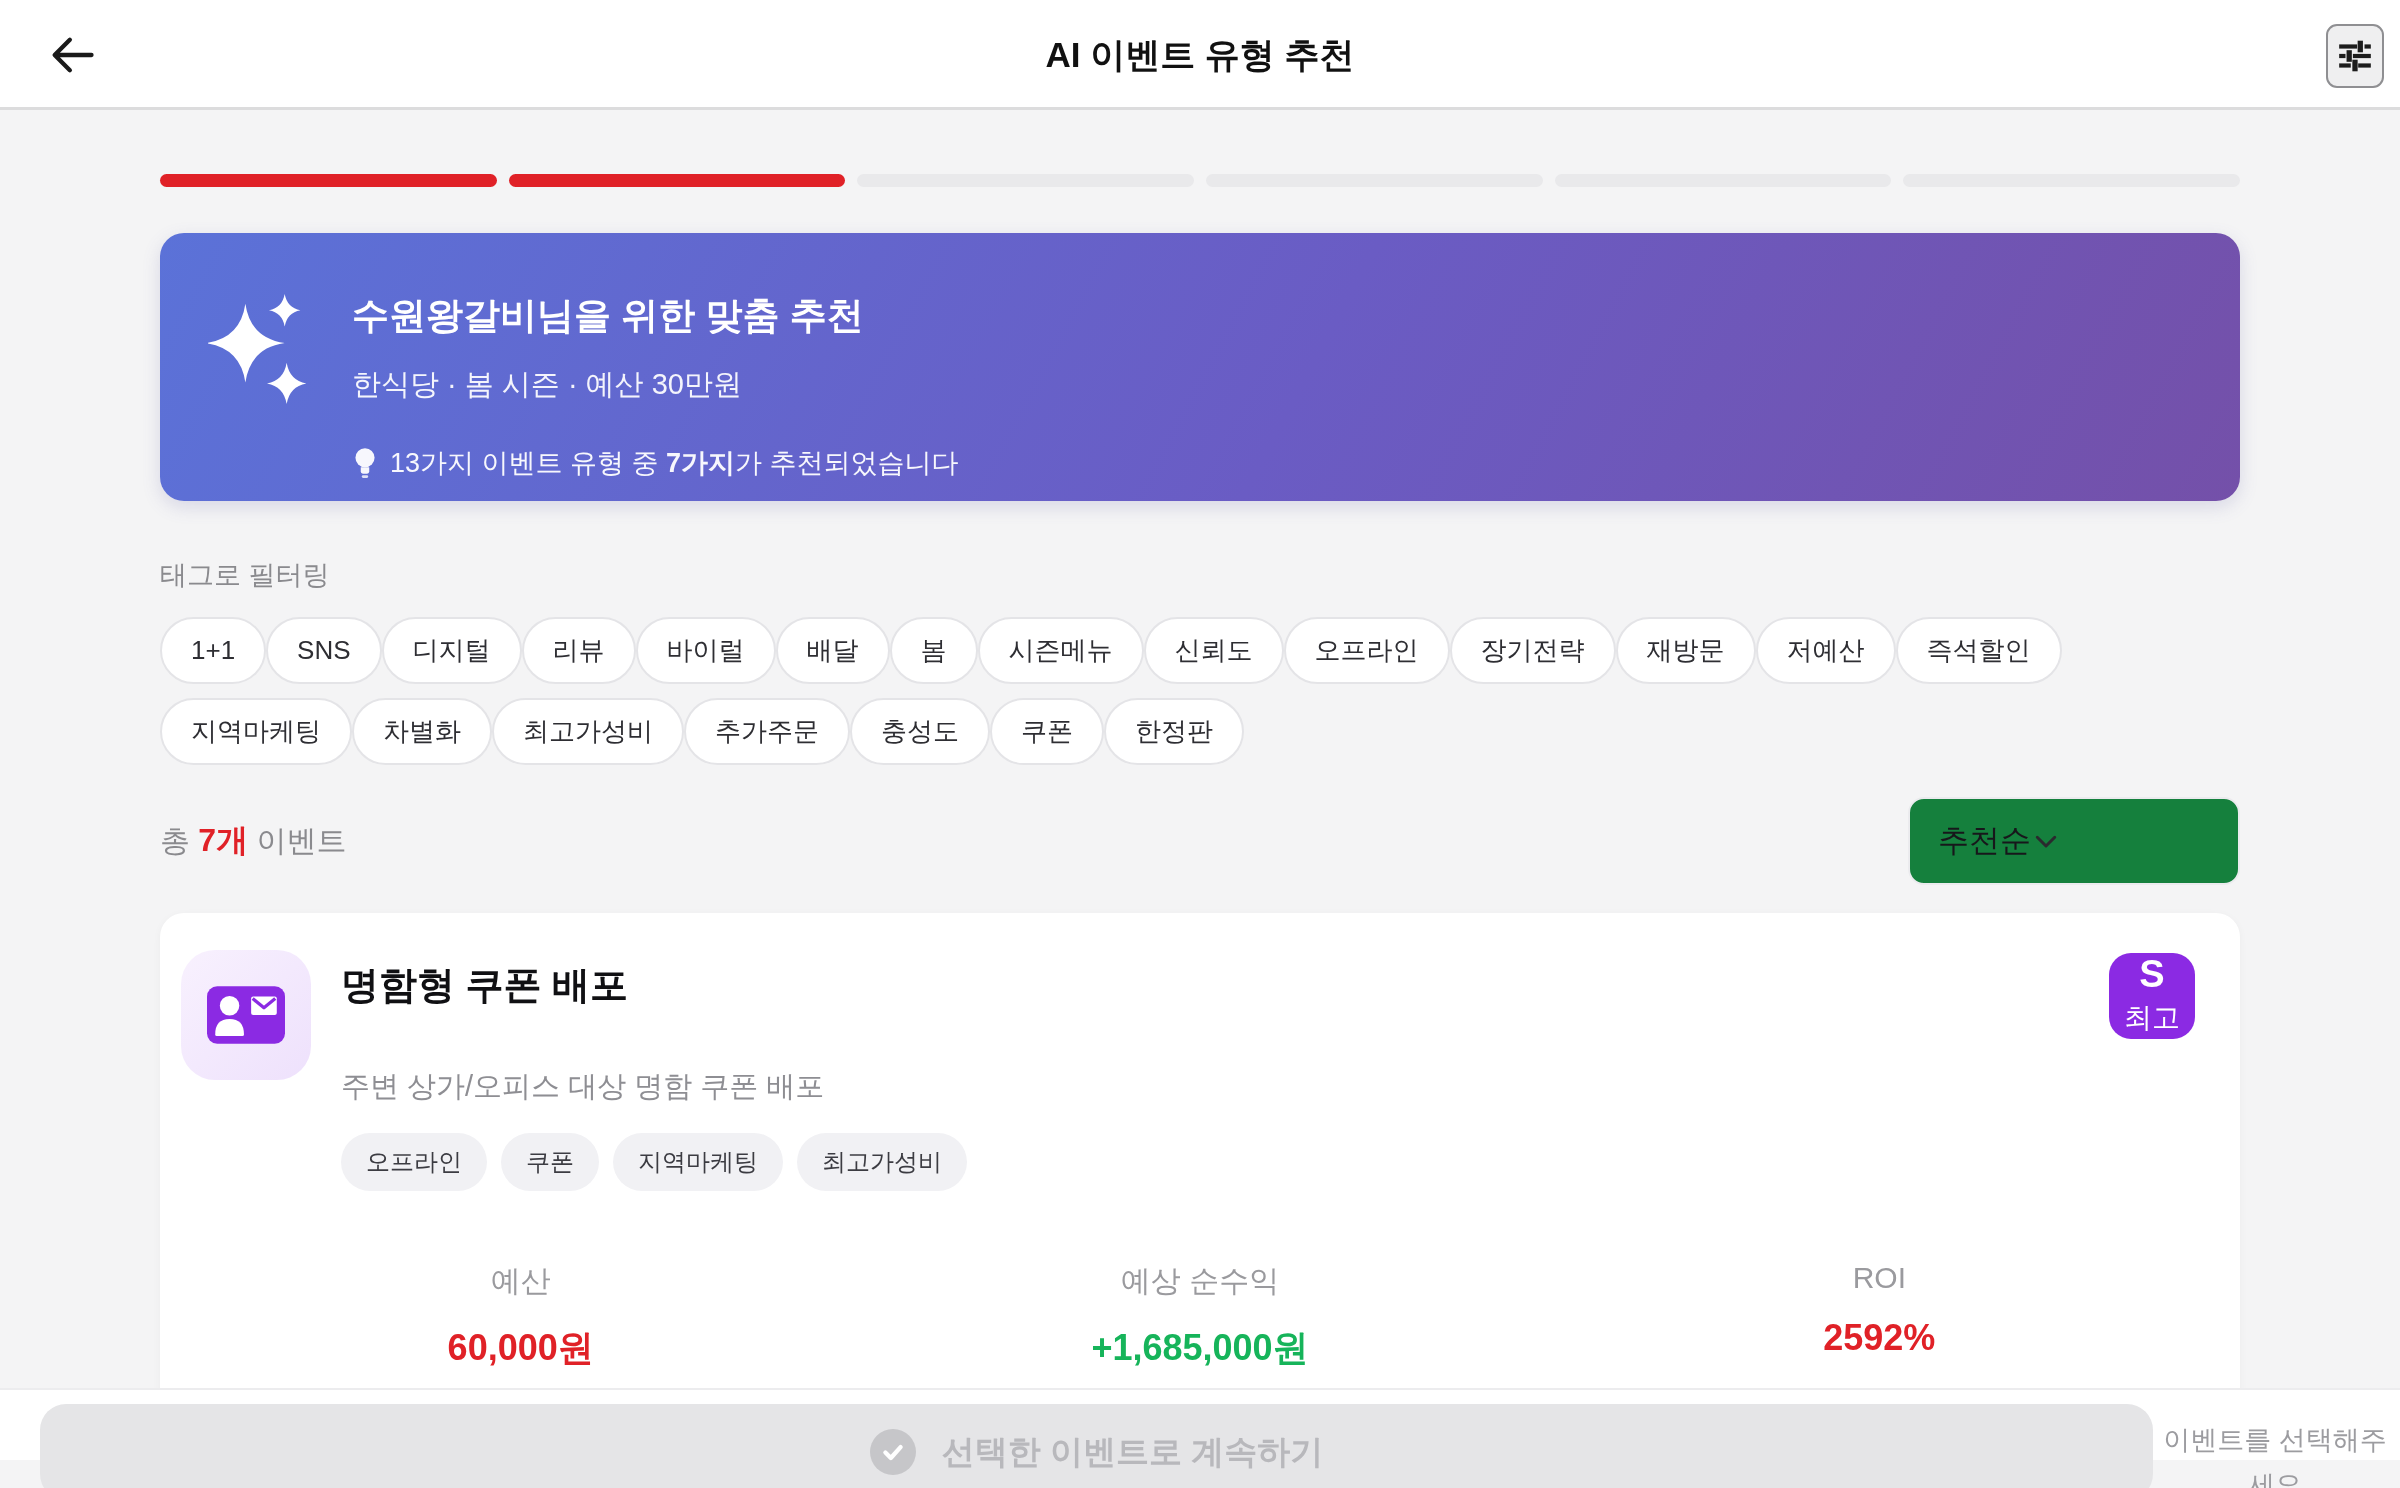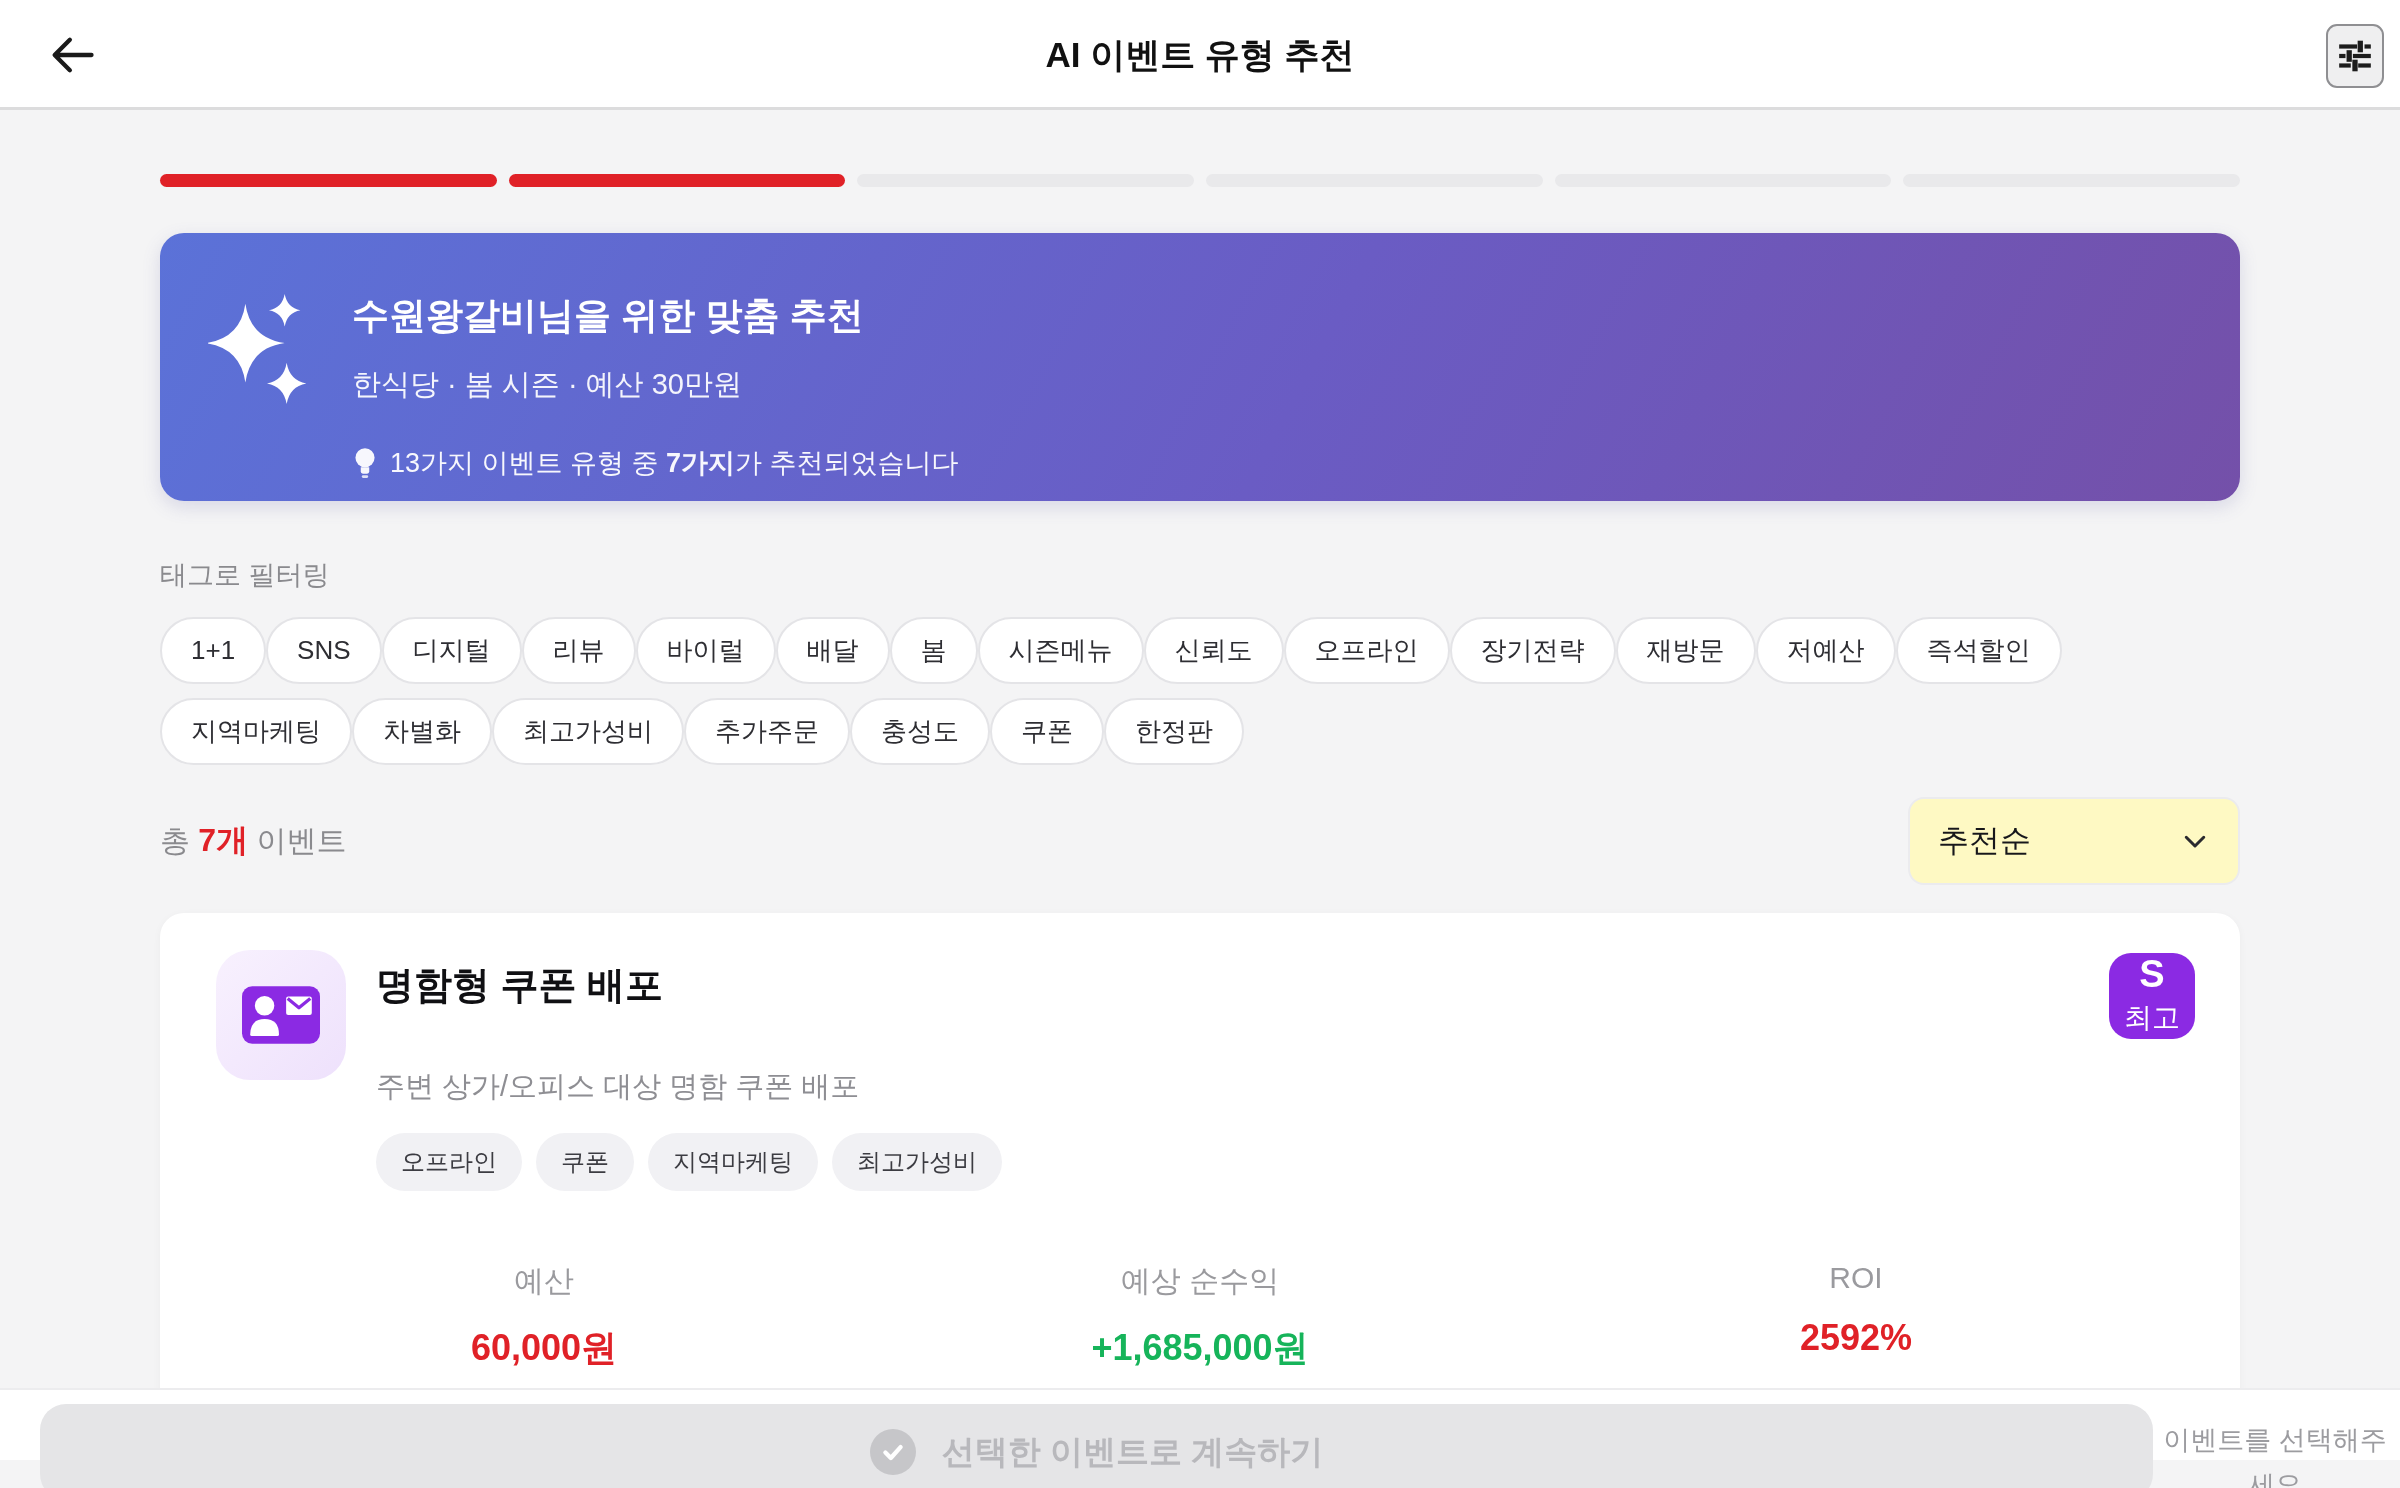--- a/index.html
+++ b/index.html
@@ -38,26 +38,26 @@
   
   .filter-label { margin-top:56px; font-size:27px; color:#8a8a8e; }
   .tag-list { margin-top:24px; display:flex; flex-wrap:wrap; gap:14px 0; width:2085px; }
   .tag-pill { background:#ffffff; border:2px solid #e4e4e7; border-radius:34px; padding:16px 29px;
               font-size:26px; color:#2e2e33; line-height:1.2; cursor:pointer; white-space:nowrap; }
 
   
   .results-row { margin-top:32px; display:flex; align-items:center; justify-content:space-between; }
   .count-text { font-size:30px; color:#8a8a8e; }
   .count-num { color:#e02127; font-weight:700; font-size:32px; }
-  .sort-box { width:332px; height:88px; background:#fef9c3; border:2px solid #ebebee; border-radius:16px;
-              display:flex; align-items:center; justify-content:space-between; padding:0 28px; cursor:pointer; }
+  .sort-box { width:332px; height:88px; background:#15803d; border:2px solid #ebebee; border-radius:16px;
+              display:flex; align-items:center; justify-content:flex-start; padding:0 28px; cursor:pointer; }
   .sort-label { font-size:31px; color:#17171b; }
 
   
-  .card { position:relative; margin-top:28px; background:#ffffff; border-radius:24px; padding:37px 56px;
+  .card { position:relative; margin-top:28px; background:#ffffff; border-radius:24px; padding:37px 21px;
           height:530px; box-shadow:0 2px 8px rgba(0,0,0,0.04); cursor:pointer; }
   .card-head { display:flex; }
   .icon-tile { width:130px; height:130px; border-radius:34px; flex:0 0 auto;
                background:linear-gradient(135deg,#f8f1fe 0%,#eee1fc 100%);
                display:flex; align-items:center; justify-content:center; }
   .card-body { margin-left:30px; padding-top:10px; }
   .card-title { font-size:38px; font-weight:700; color:#101013; }
   .card-desc { font-size:29px; color:#8e8e93; margin-top:56px; }
   .card-tags { display:flex; gap:14px; margin-top:26px; }
   .card-tag { background:#f1f1f4; border-radius:30px; padding:13px 25px; font-size:24px; color:#3c3c42; white-space:nowrap; }

